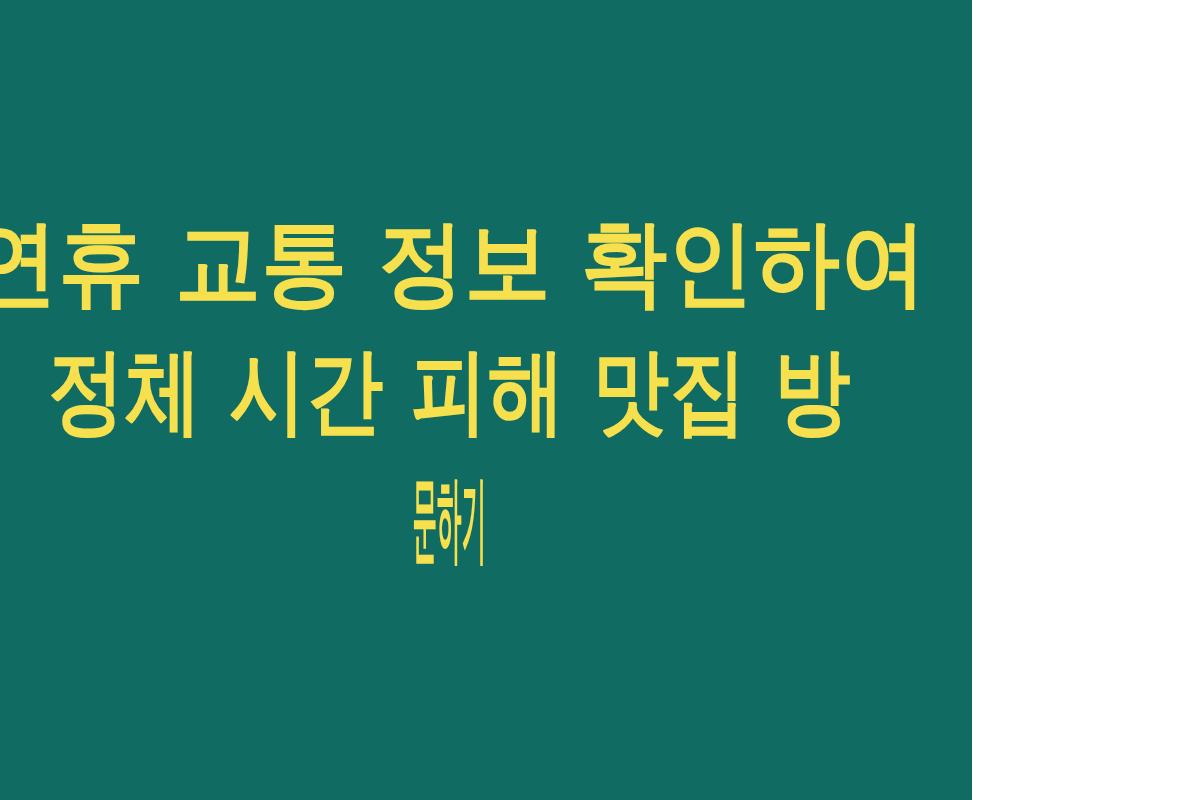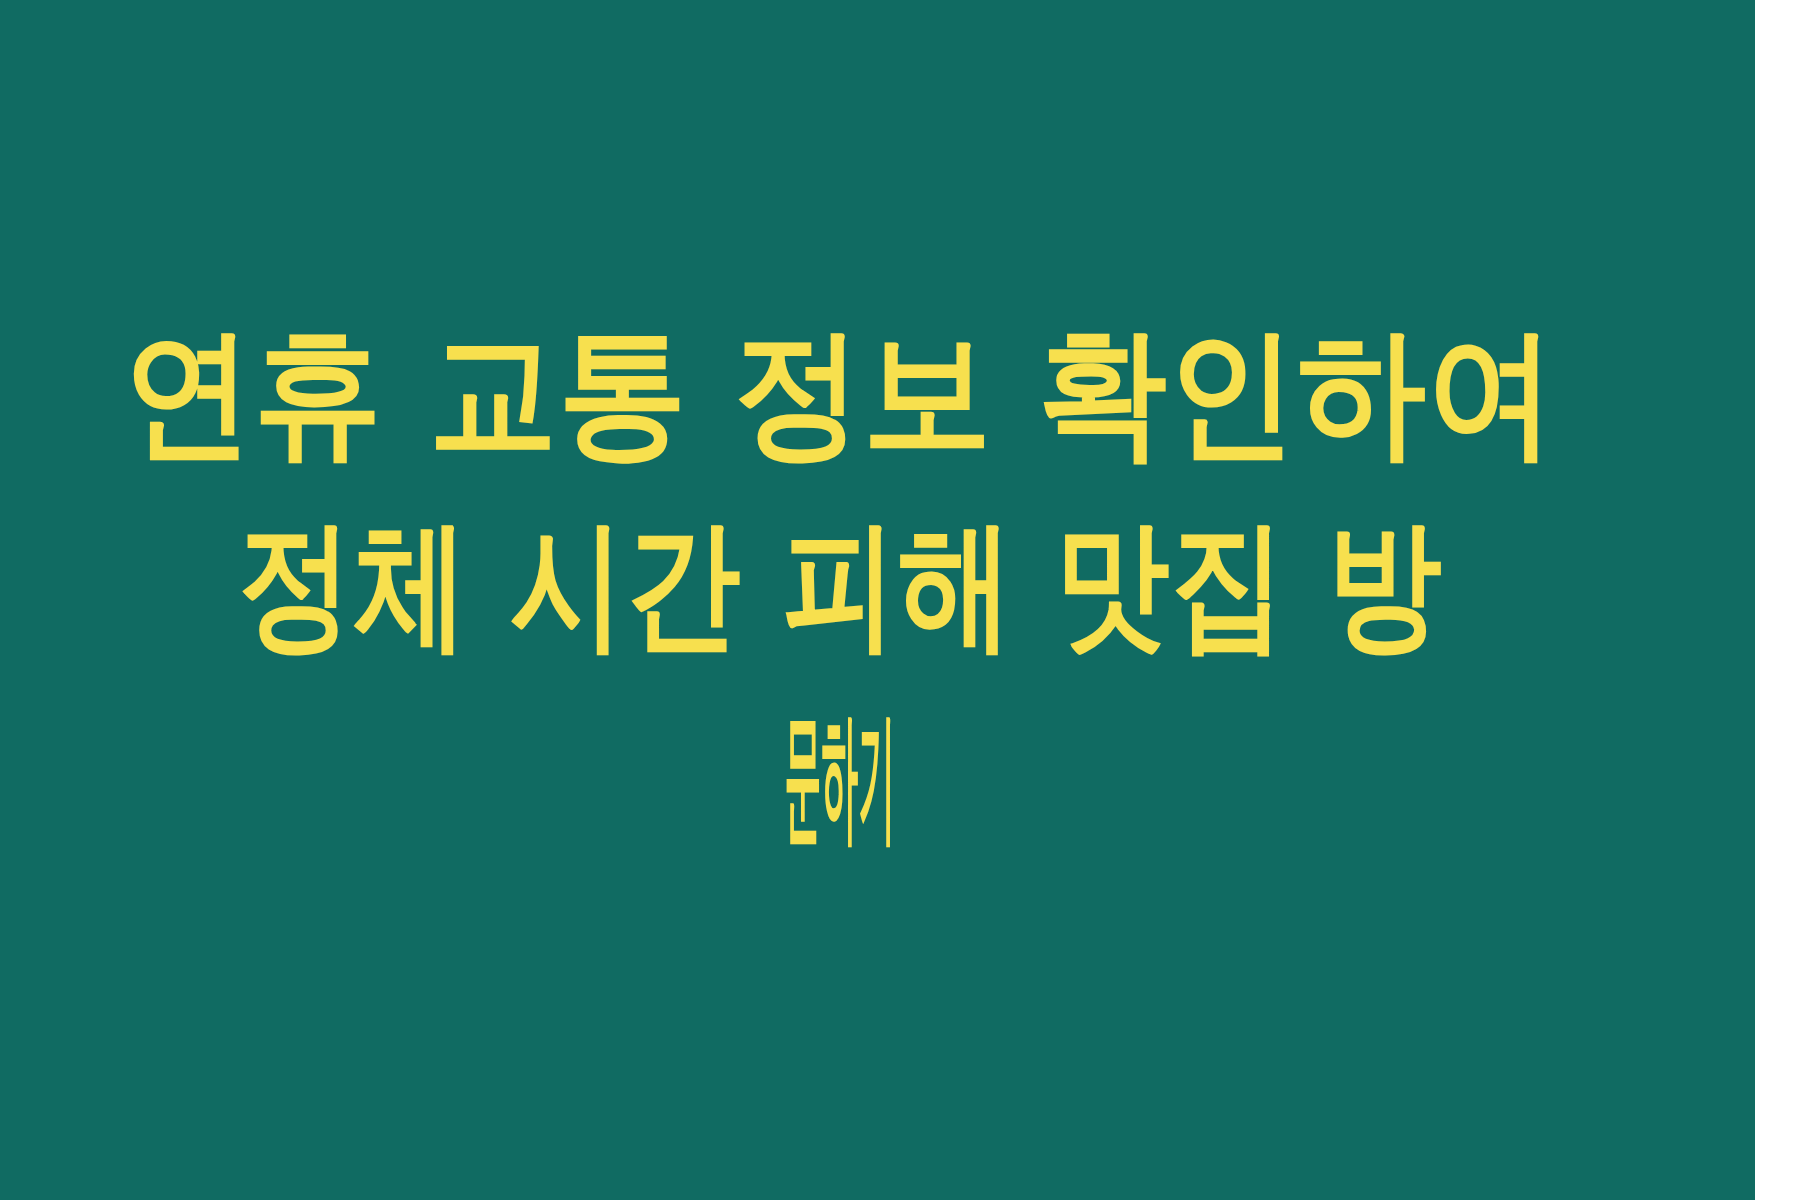--- a/index.html
+++ b/index.html
@@ -10,26 +10,26 @@
     height: 800px;
     overflow: hidden;
   }
 
   body {
     font-family: "DejaVu Sans", sans-serif;
   }
 
   #banner {
     position: relative;
-    width: 1170px;
+    width: 972px;
     height: 800px;
     box-sizing: border-box;
     display: flex;
     align-items: center;
-    justify-content: flex-start;
+    justify-content: flex-end;
     background: #106b62;
   }
 
   #headline {
     width: 1120px;
     margin: 0;
     padding: 0 0 18px 0;
     text-align: center;
     color: #f7e04e;
     font-family: "DejaVu Sans", "Liberation Sans", sans-serif;

